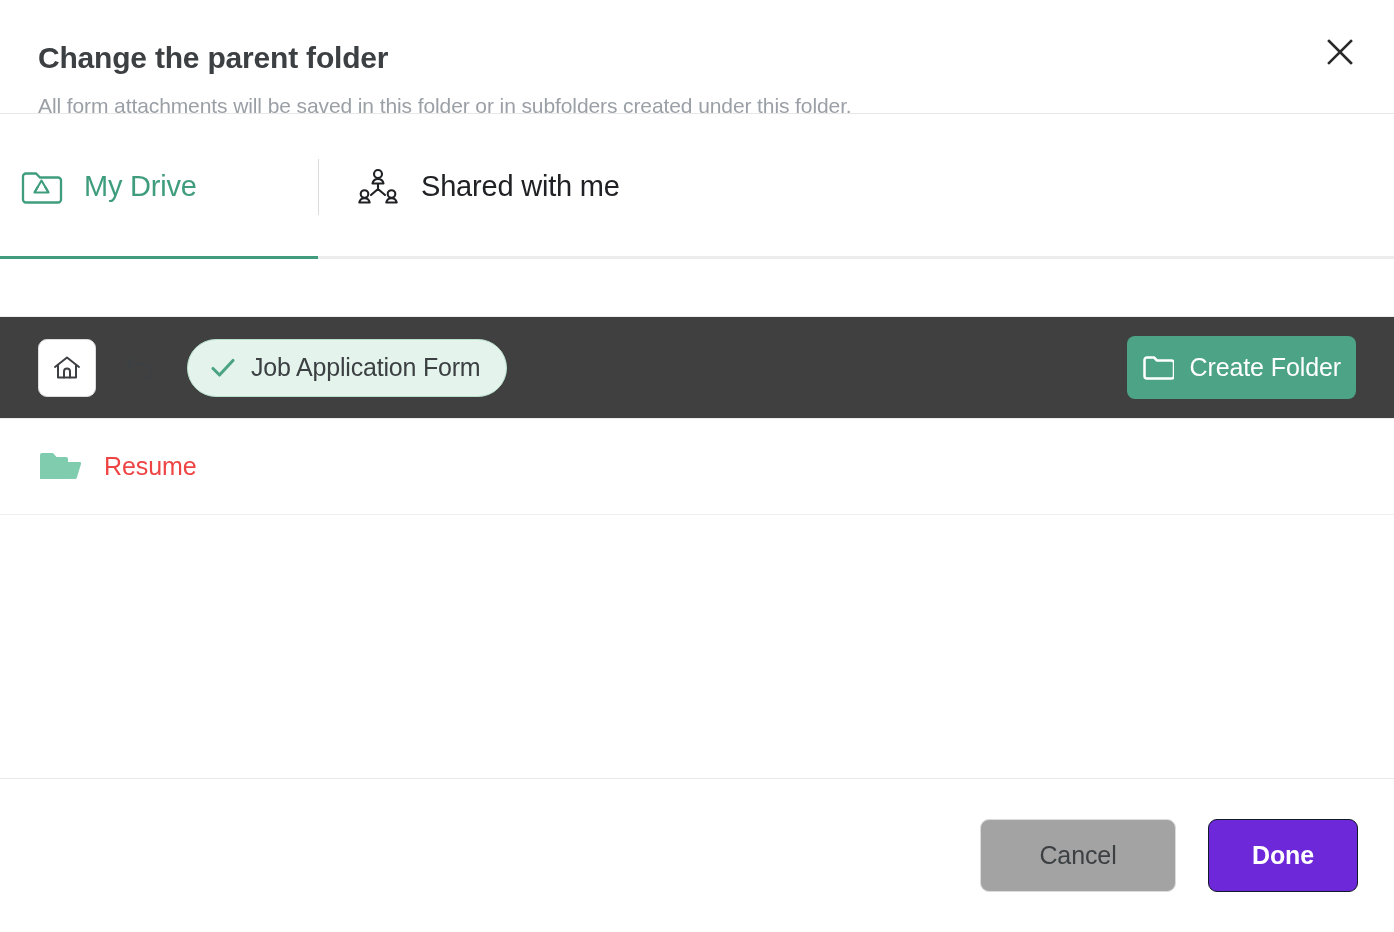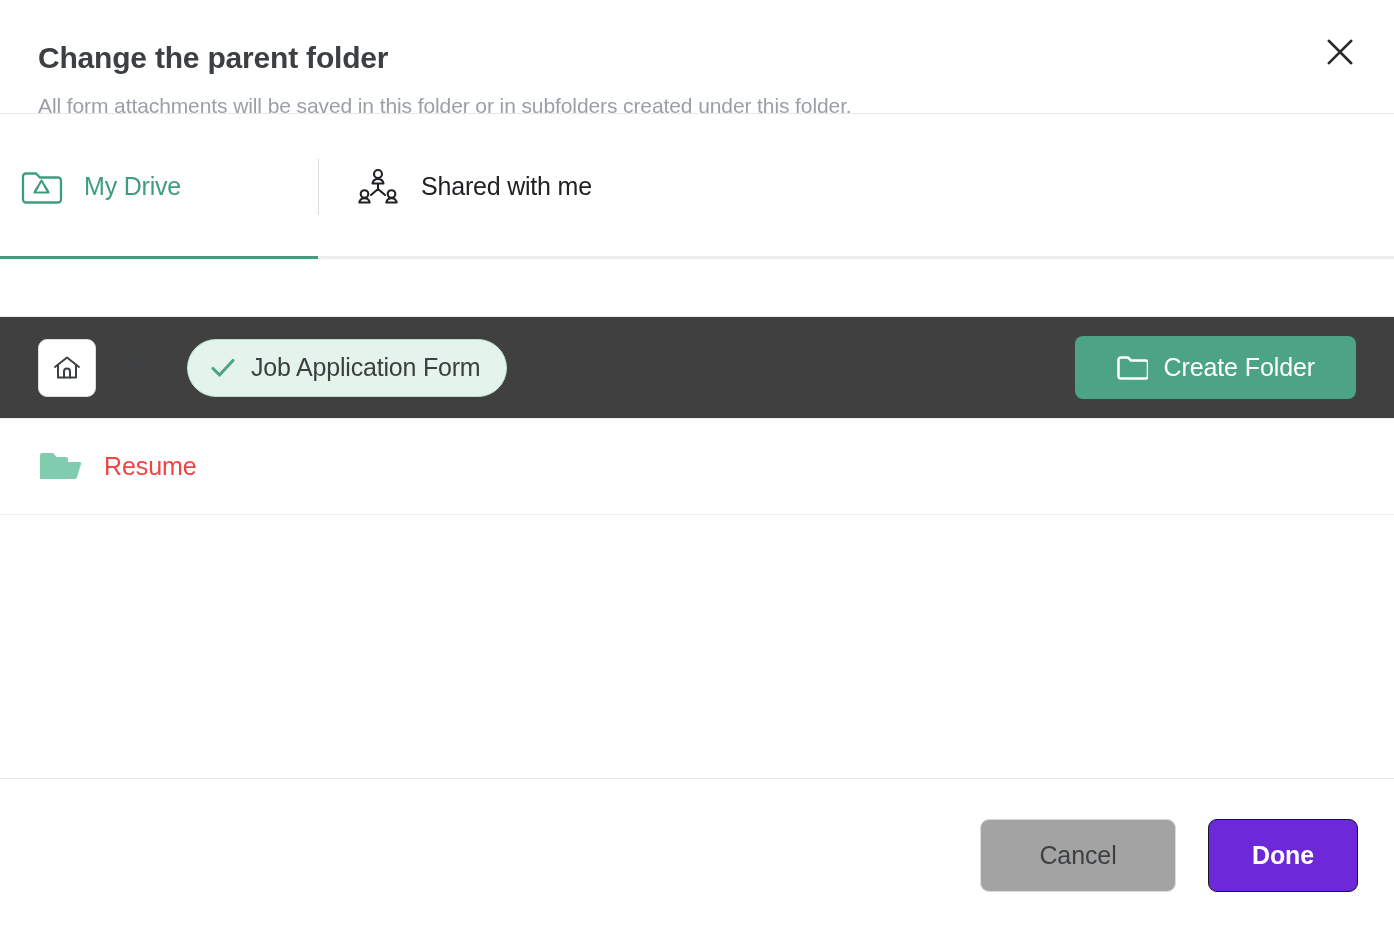--- a/index.html
+++ b/index.html
@@ -80,21 +80,21 @@
   .tab-mydrive {
     width: 318px;
     padding-left: 20px;
     gap: 20px;
   }
   .tab-shared {
     padding-left: 38px;
     gap: 22px;
   }
   .tab-label {
-    font-size: 25px;
+    font-size: 29px;
     letter-spacing: -0.2px;
   }
   .tab-mydrive .tab-label { color: #3f9d7d; }
   .tab-shared .tab-label { color: #202124; }
   .tab-divider {
     width: 1px;
     height: 56px;
     background: #dcdcdc;
     align-self: center;
   }
@@ -170,21 +170,21 @@
   }
   .crumb-label {
     font-size: 25px;
     color: #3c4043;
     font-weight: 500;
     letter-spacing: -0.2px;
   }
   .toolbar-spacer { flex: 1 1 auto; }
   .create-folder-button {
     height: 63px;
-    padding: 0 41px;
+    padding: 0 15px;
     background: #4ca385;
     border: none;
     border-radius: 8px;
     color: #ffffff;
     font-size: 25px;
     font-family: inherit;
     display: flex;
     align-items: center;
     gap: 15px;
     cursor: pointer;

